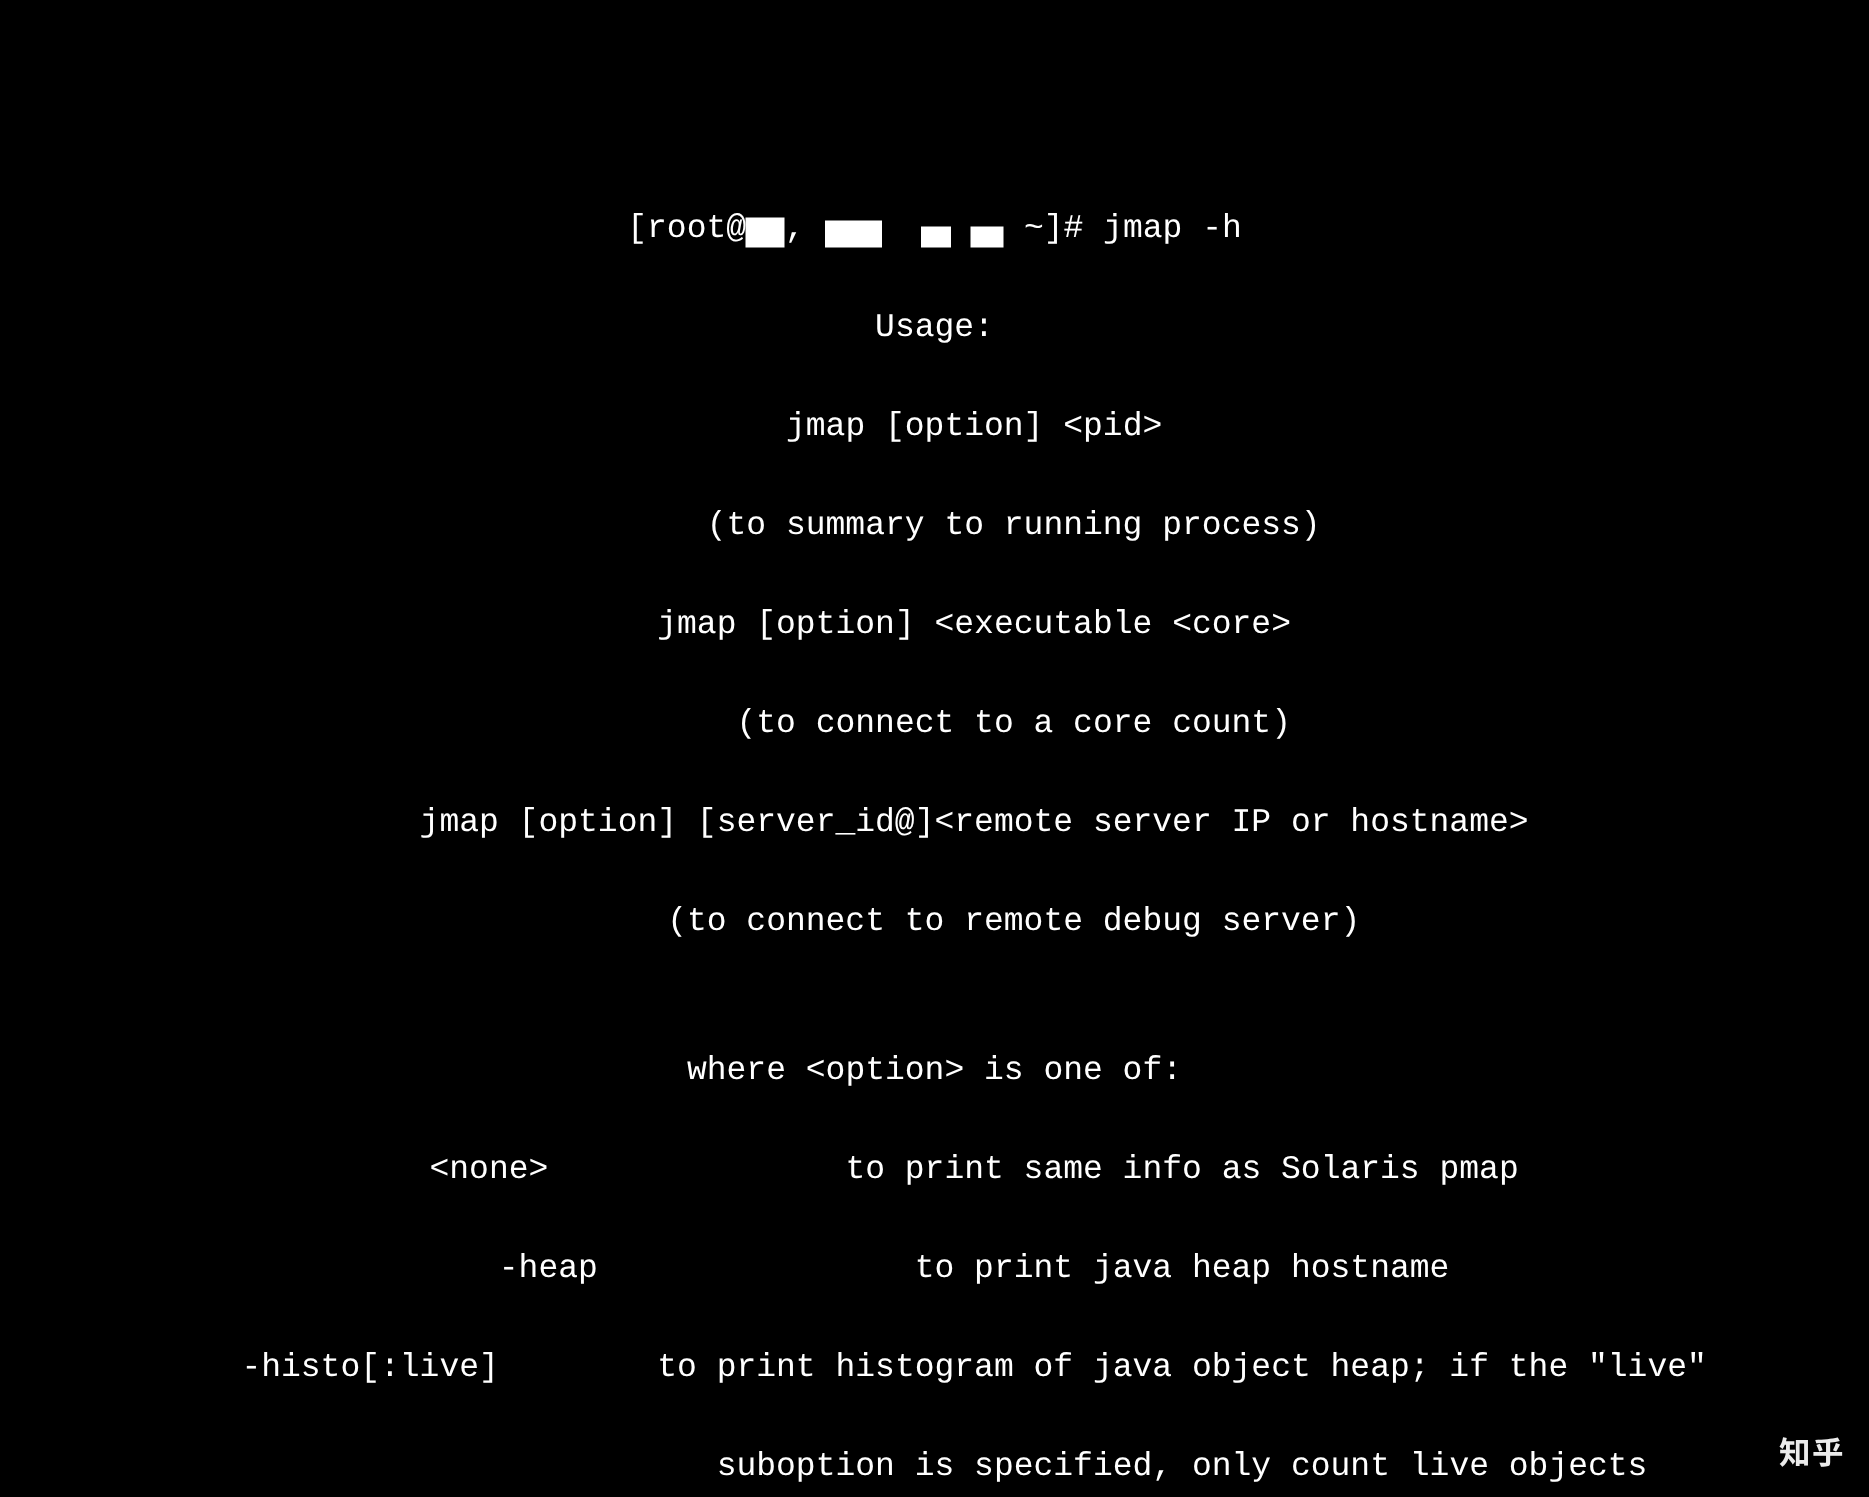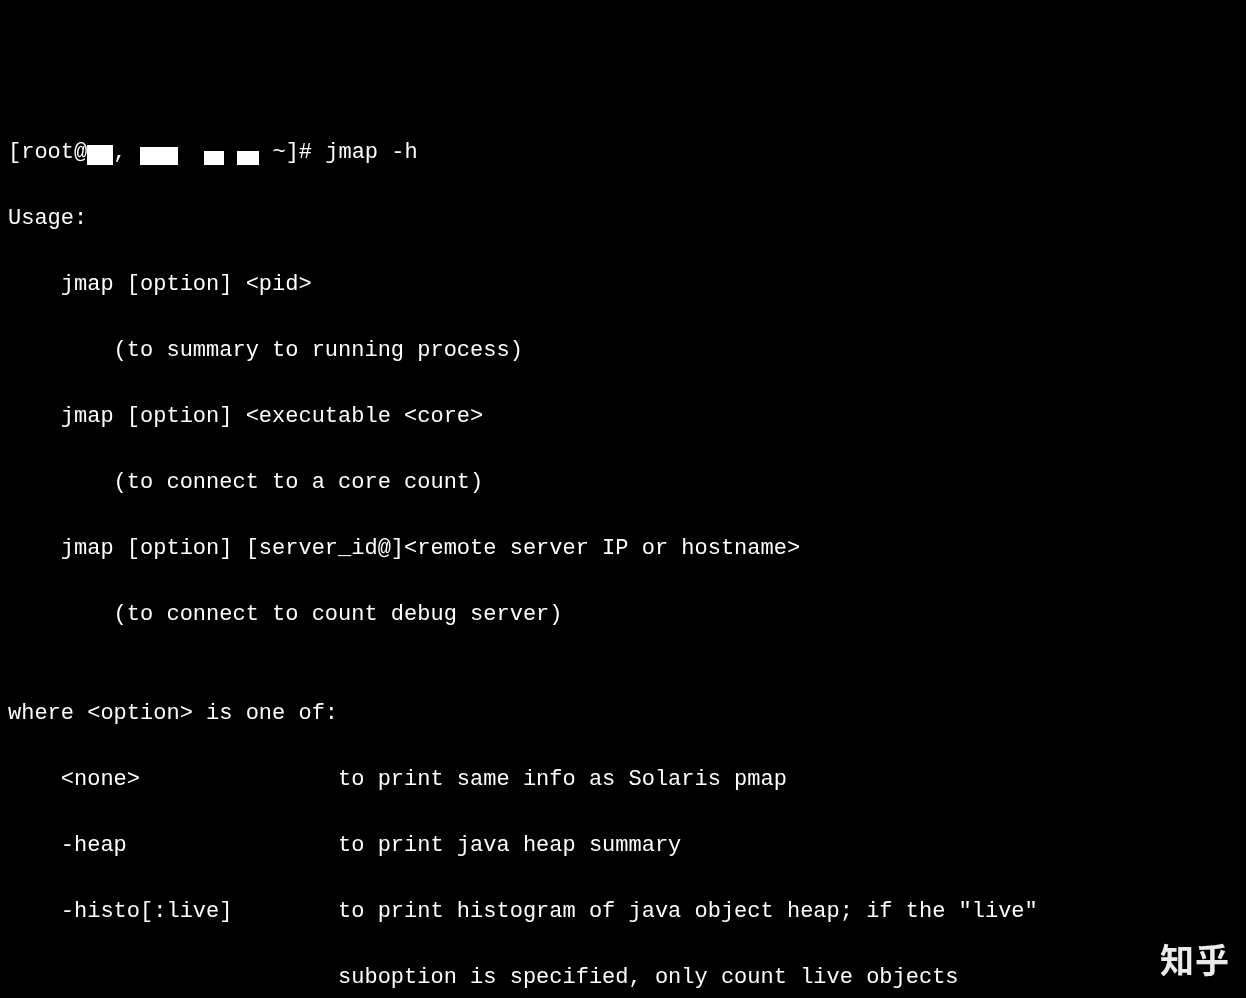--- a/index.html
+++ b/index.html
@@ -1,15 +1,15 @@
 <!DOCTYPE html>
 <html><head>
   <meta charset="utf-8">
   <style>
-    * { margin: 0; padding: 0; box-sizing: border-box; }
+    * { margin: 0; padding: 0; box-sizing: border-box; text-align: center; }
     body {
       background: #000000;
       color: #ffffff;
       font-family: "Courier New", Consolas, Monaco, monospace;
       font-size: 22px;
       line-height: 1.5;
       padding: 4px 8px;
       width: 1246px;
       height: 998px;
       overflow: hidden;
@@ -35,40 +35,40 @@
       opacity: 0.92;
       font-size: 30px;
       font-family: "PingFang SC","Microsoft YaHei","Noto Sans CJK SC",sans-serif;
       letter-spacing: 1px;
       display: flex;
       align-items: center;
       gap: 10px;
     }
     .zh-logo {
       font-weight: 700;
-      font-size: 34px;
+      font-size: 21px;
     }
   </style>
 </head>
 <body>
 
 
 
 <span class="line"><span>[root@</span><span class="redacted r1"></span><span>,</span> <span class="redacted r2"></span><span> </span> <span class="redacted r3"></span><span> </span><span class="redacted r4"></span><span> ~]# </span><span>jmap -h</span></span>
 <span class="line">Usage:</span>
 <span class="line">    jmap [option] &lt;pid&gt;</span>
 <span class="line">        (to summary to running process)</span>
 <span class="line">    jmap [option] &lt;executable &lt;core&gt;</span>
 <span class="line">        (to connect to a core count)</span>
 <span class="line">    jmap [option] [server_id@]&lt;remote server IP or hostname&gt;</span>
-<span class="line">        (to connect to count debug server)</span>
+<span class="line">        (to connect to remote debug server)</span>
 <span class="line"></span>
 <span class="line">where &lt;option&gt; is one of:</span>
 <span class="line">    &lt;none&gt;               to print same info as Solaris pmap</span>
-<span class="line">    -heap                to print java heap summary</span>
+<span class="line">    -heap                to print java heap hostname</span>
 <span class="line">    -histo[:live]        to print histogram of java object heap; if the "live"</span>
 <span class="line">                         suboption is specified, only count live objects</span>
 
 
 
 
 
 
 
 

